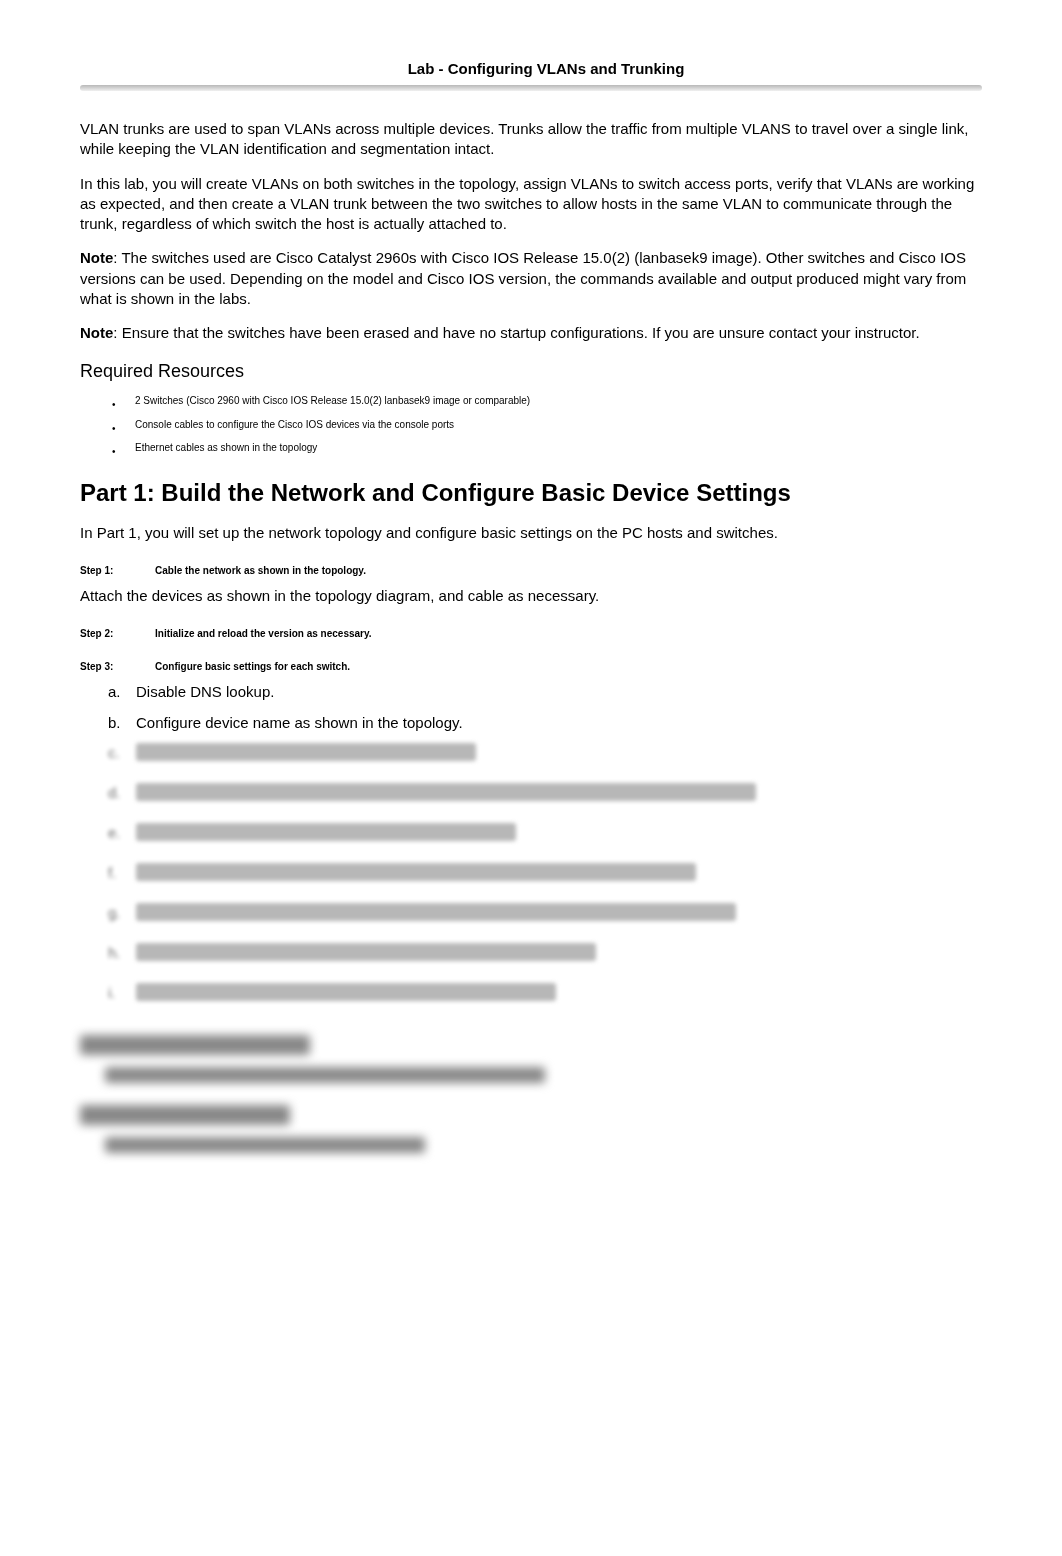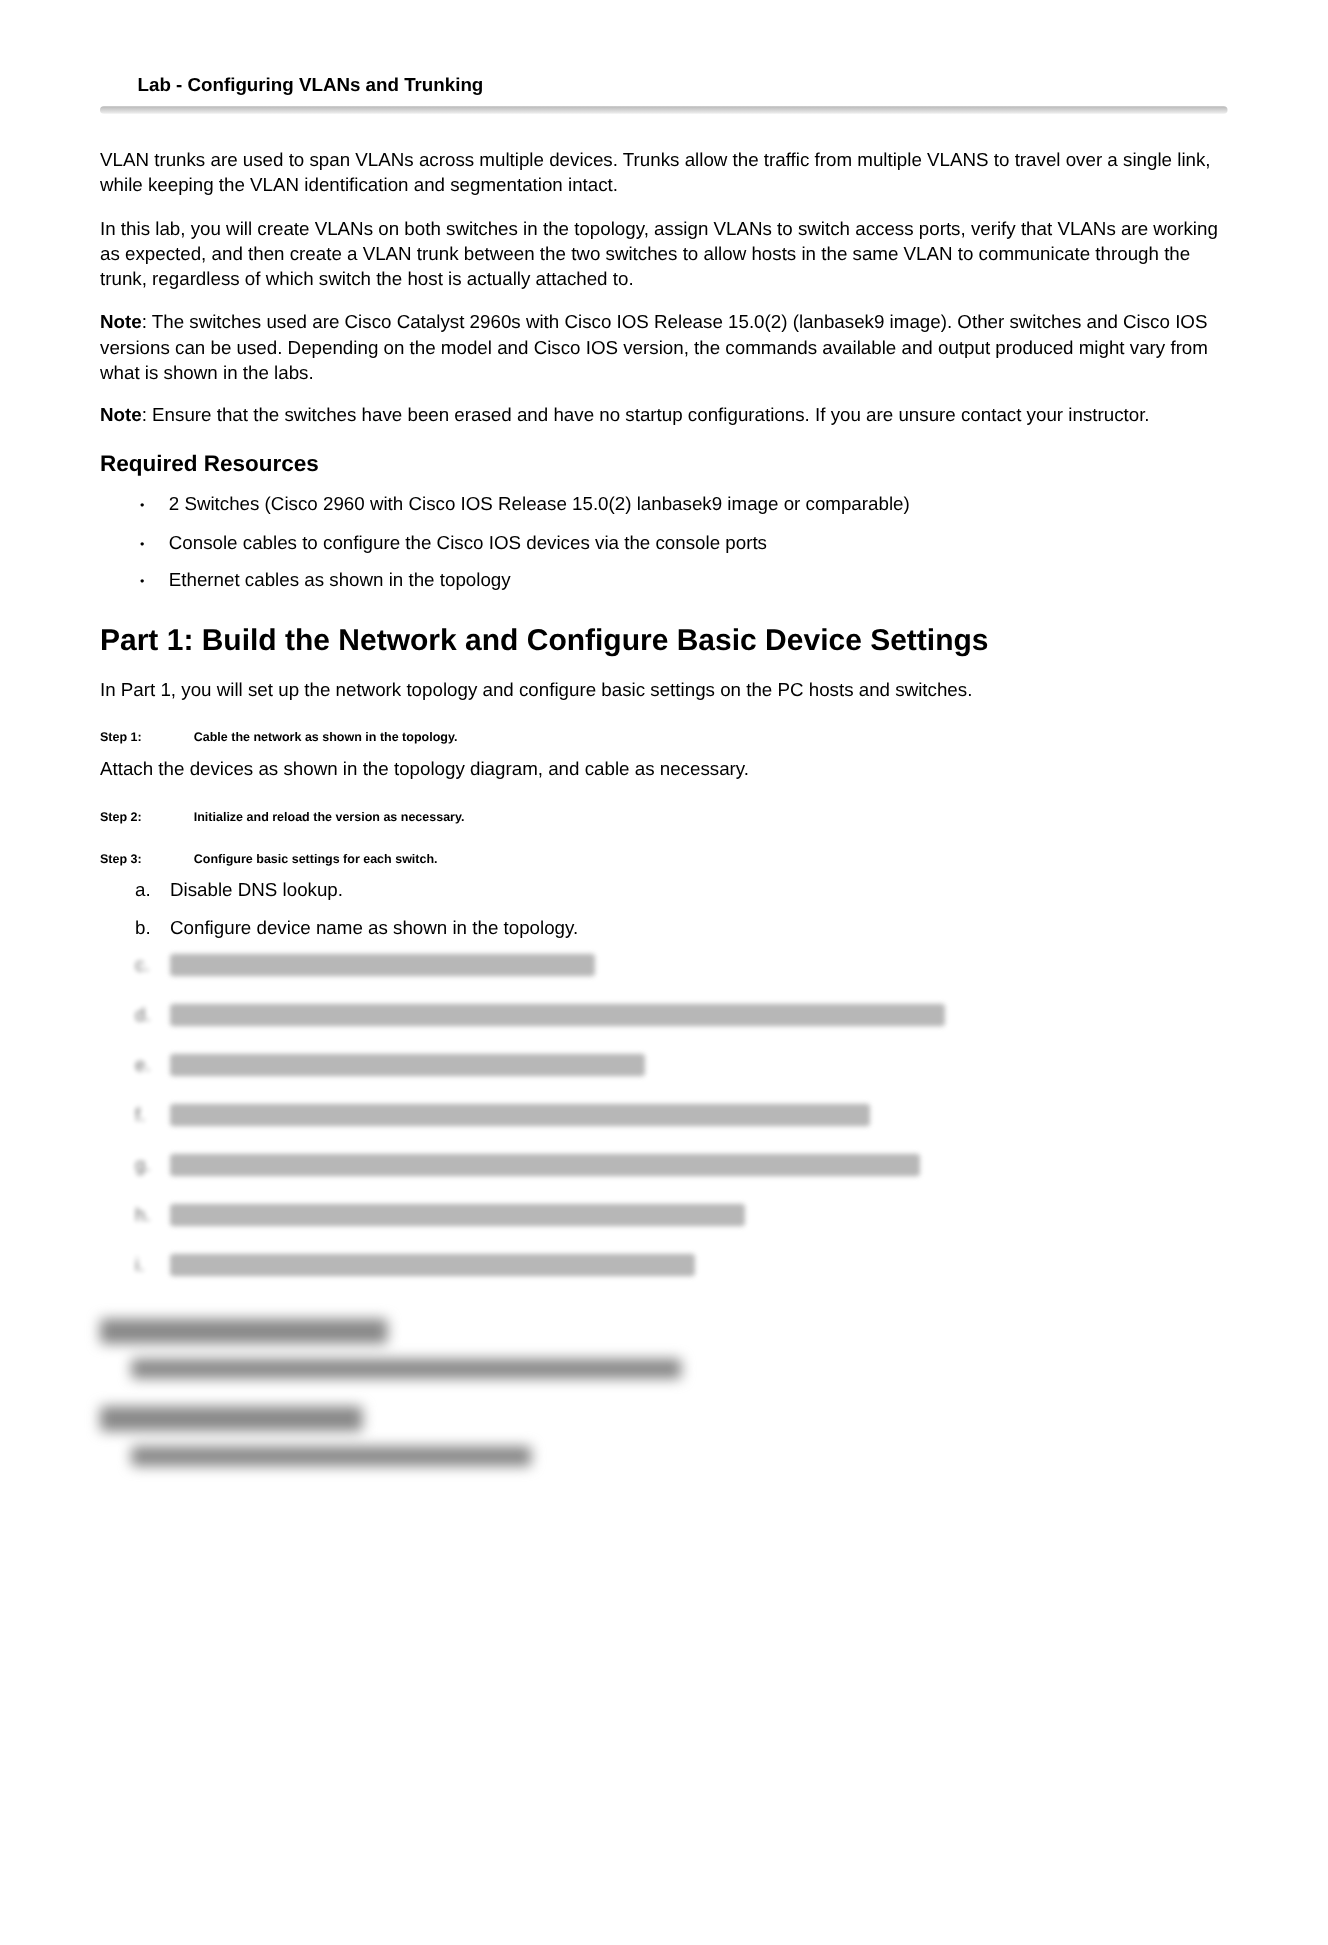--- a/index.html
+++ b/index.html
@@ -12,48 +12,49 @@
     background: #ffffff;
     width: 1062px;
     padding: 60px 80px 40px 80px;
     color: #000000;
   }
   .header-title {
     font-weight: bold;
     font-size: 15px;
     margin-left: 30px;
     margin-bottom: 8px;
+    text-align: center;
   }
   .divider {
     height: 6px;
     background: linear-gradient(to bottom, #b8b8b8, #f0f0f0);
     border-radius: 3px;
     margin-bottom: 28px;
   }
   .body-text {
     font-size: 15px;
     line-height: 1.35;
     margin-bottom: 14px;
     color: #000;
   }
   .body-text .bold {
     font-weight: bold;
   }
   .h2 {
     font-size: 18px;
-    font-weight: bold;
+    font-weight: normal;
     margin-top: 18px;
     margin-bottom: 12px;
   }
   .bullets {
     margin-left: 30px;
     list-style: none;
   }
   .bullets li {
-    font-size: 15px;
+    font-size: 10px;
     line-height: 1.35;
     margin-bottom: 10px;
     position: relative;
     padding-left: 25px;
   }
   .bullets li::before {
     content: "•";
     position: absolute;
     left: 2px;
     top: 4px;

